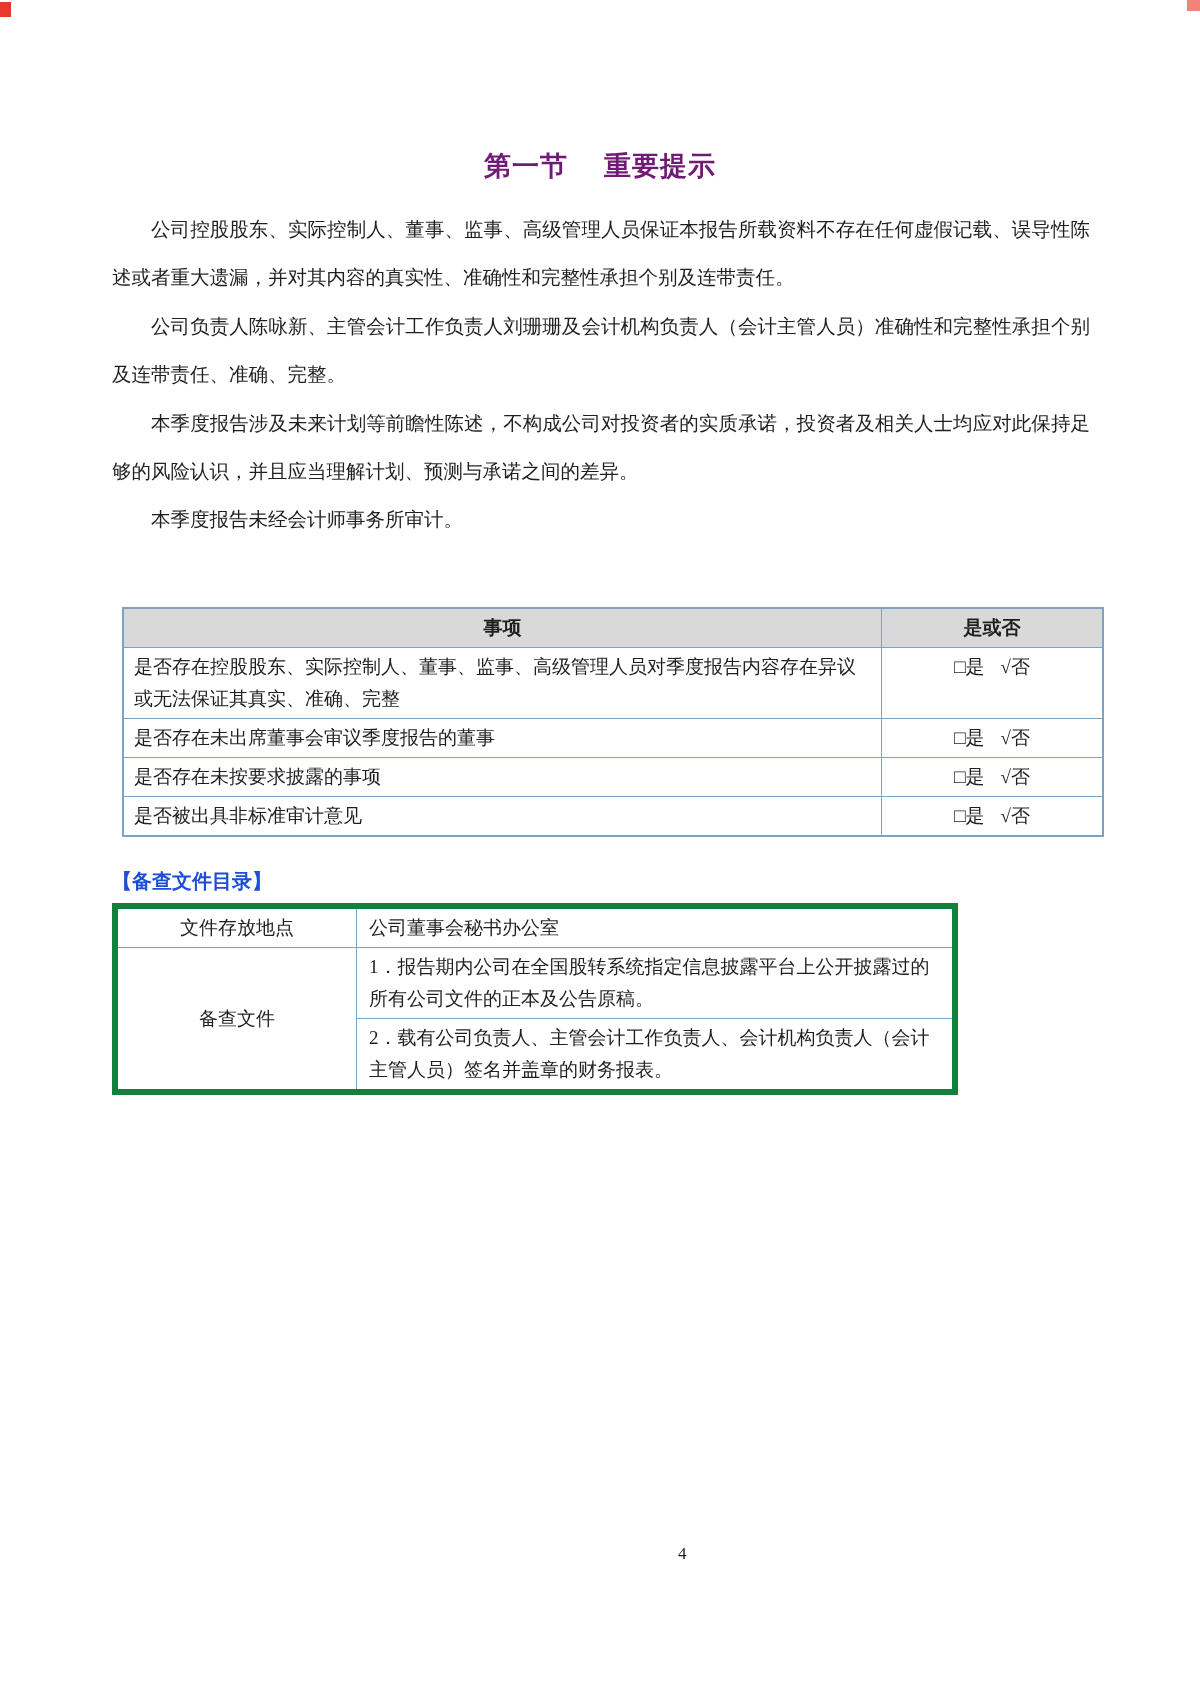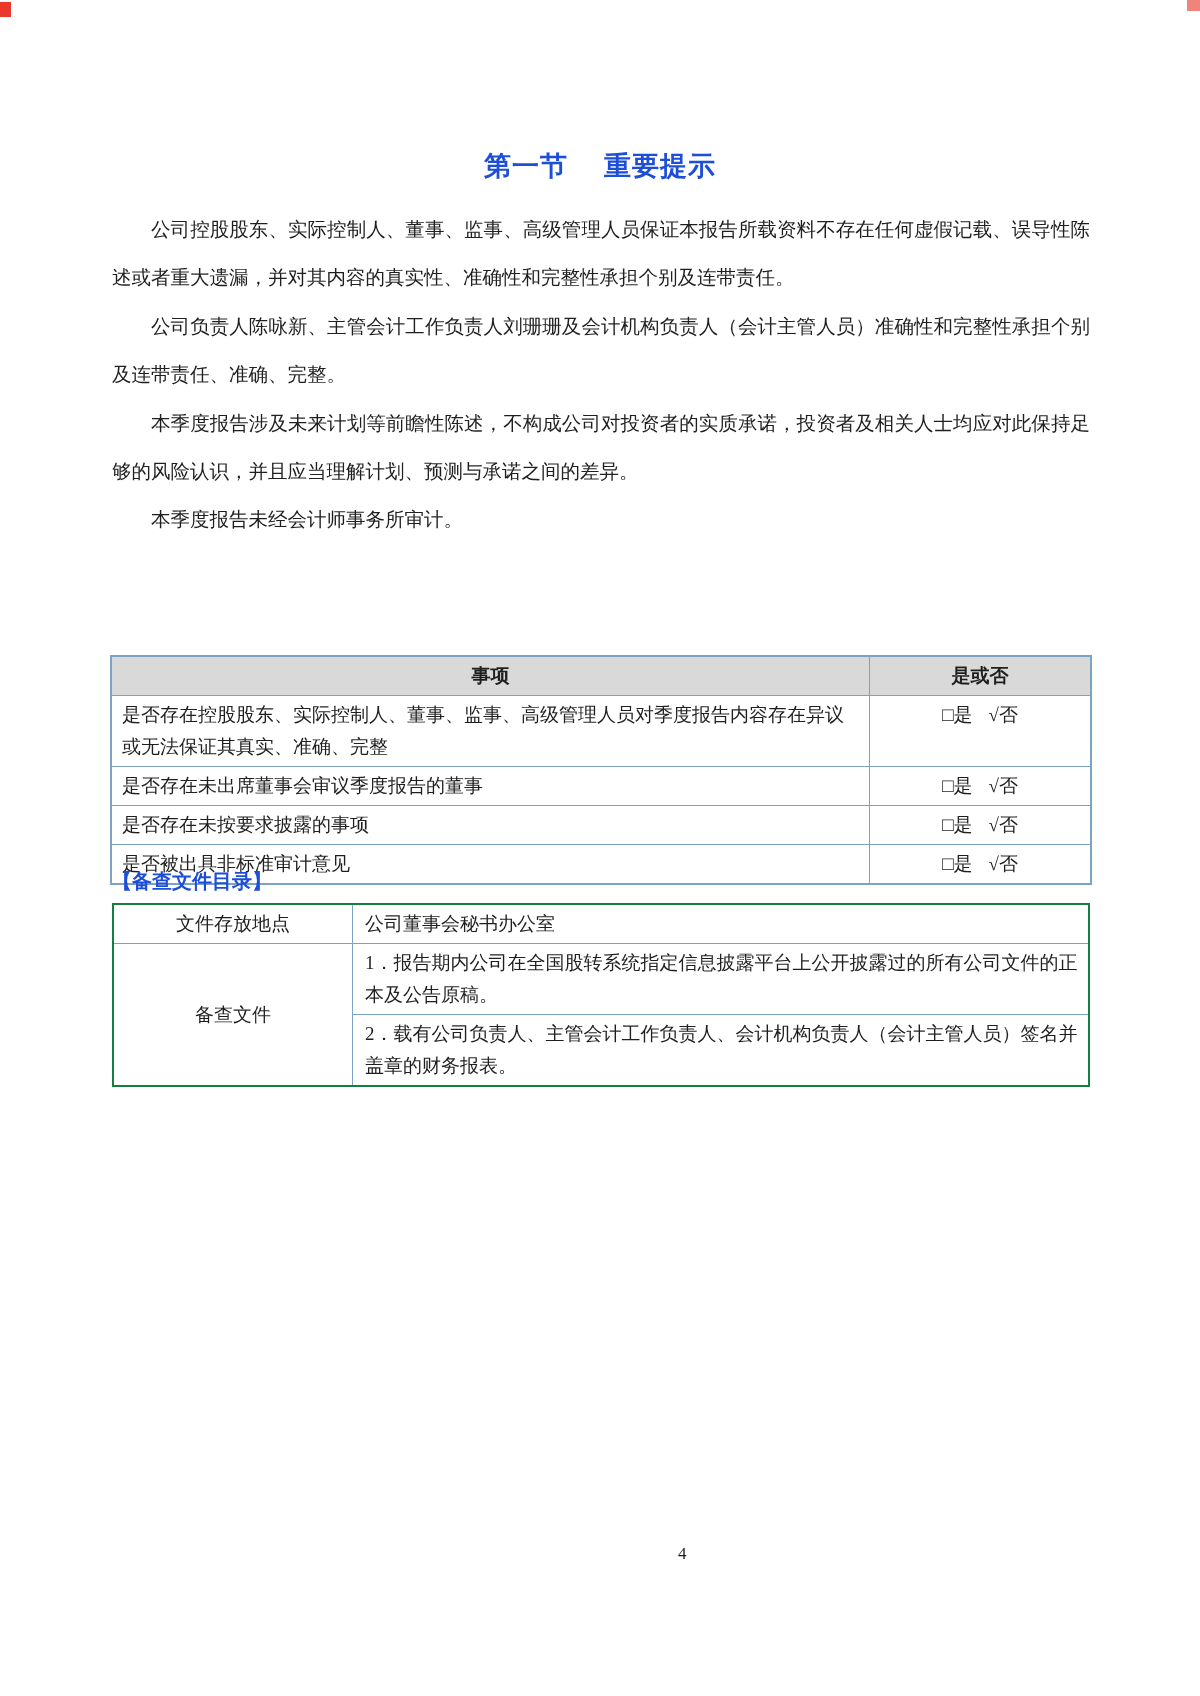--- a/index.html
+++ b/index.html
@@ -18,21 +18,21 @@
 
   .doc-title {
     position: absolute;
     left: 0; top: 148px;
     width: 100%;
     margin: 0;
     text-align: center;
     font-family: "Liberation Sans", "DejaVu Sans", sans-serif;
     font-size: 27px;
     font-weight: bold;
-    color: #1d4ed8;
+    color: #701a75;
     letter-spacing: 1px;
   }
   .doc-title .title-gap { margin-left: 36px; }
 
   .paragraphs {
     position: absolute;
     left: 112px; top: 206px;
     width: 978px;
     font-size: 19.5px;
     line-height: 48.4px;
@@ -48,21 +48,21 @@
     color: #1f1f1f;
     background: #ffffff;
   }
   table.doc-table td, table.doc-table th {
     border: 1px solid #7da3c4;
     padding: 3px 10px;
     line-height: 32px;
     vertical-align: top;
     word-break: break-all;
   }
-  table.items-table { left: 110px; top: 607px; width: 982px; border: 2px solid #7da3c4; margin-top: 48px; }
+  table.items-table { left: 122px; top: 607px; width: 982px; border: 2px solid #7da3c4; }
   table.items-table th {
     background: #d9d9d9;
     font-weight: bold;
     text-align: center;
     height: 32px;
     vertical-align: middle;
   }
   .col-item   { width: 78.6%; }
   .col-answer { width: 21.4%; }
   td.answer-cell { text-align: center; white-space: nowrap; }
@@ -71,21 +71,21 @@
 
   .docs-heading {
     position: absolute;
     left: 112px; top: 868px;
     margin: 0;
     font-family: "Liberation Sans", "DejaVu Sans", sans-serif;
     font-size: 20px;
     font-weight: bold;
     color: #1d4ed8;
   }
-  table.docs-table { left: 112px; top: 903px; width: 978px; border: 2px solid #15803d; }
+  table.docs-table { left: 112px; top: 903px; width: 846px; border: 6px solid #15803d; }
   table.docs-table td.label-cell {
     width: 218px;
     text-align: center;
     vertical-align: middle;
   }
   table.docs-table td.value-cell { padding-left: 12px; }
 
   .page-number {
     position: absolute;
     left: 678px; top: 1544px;

